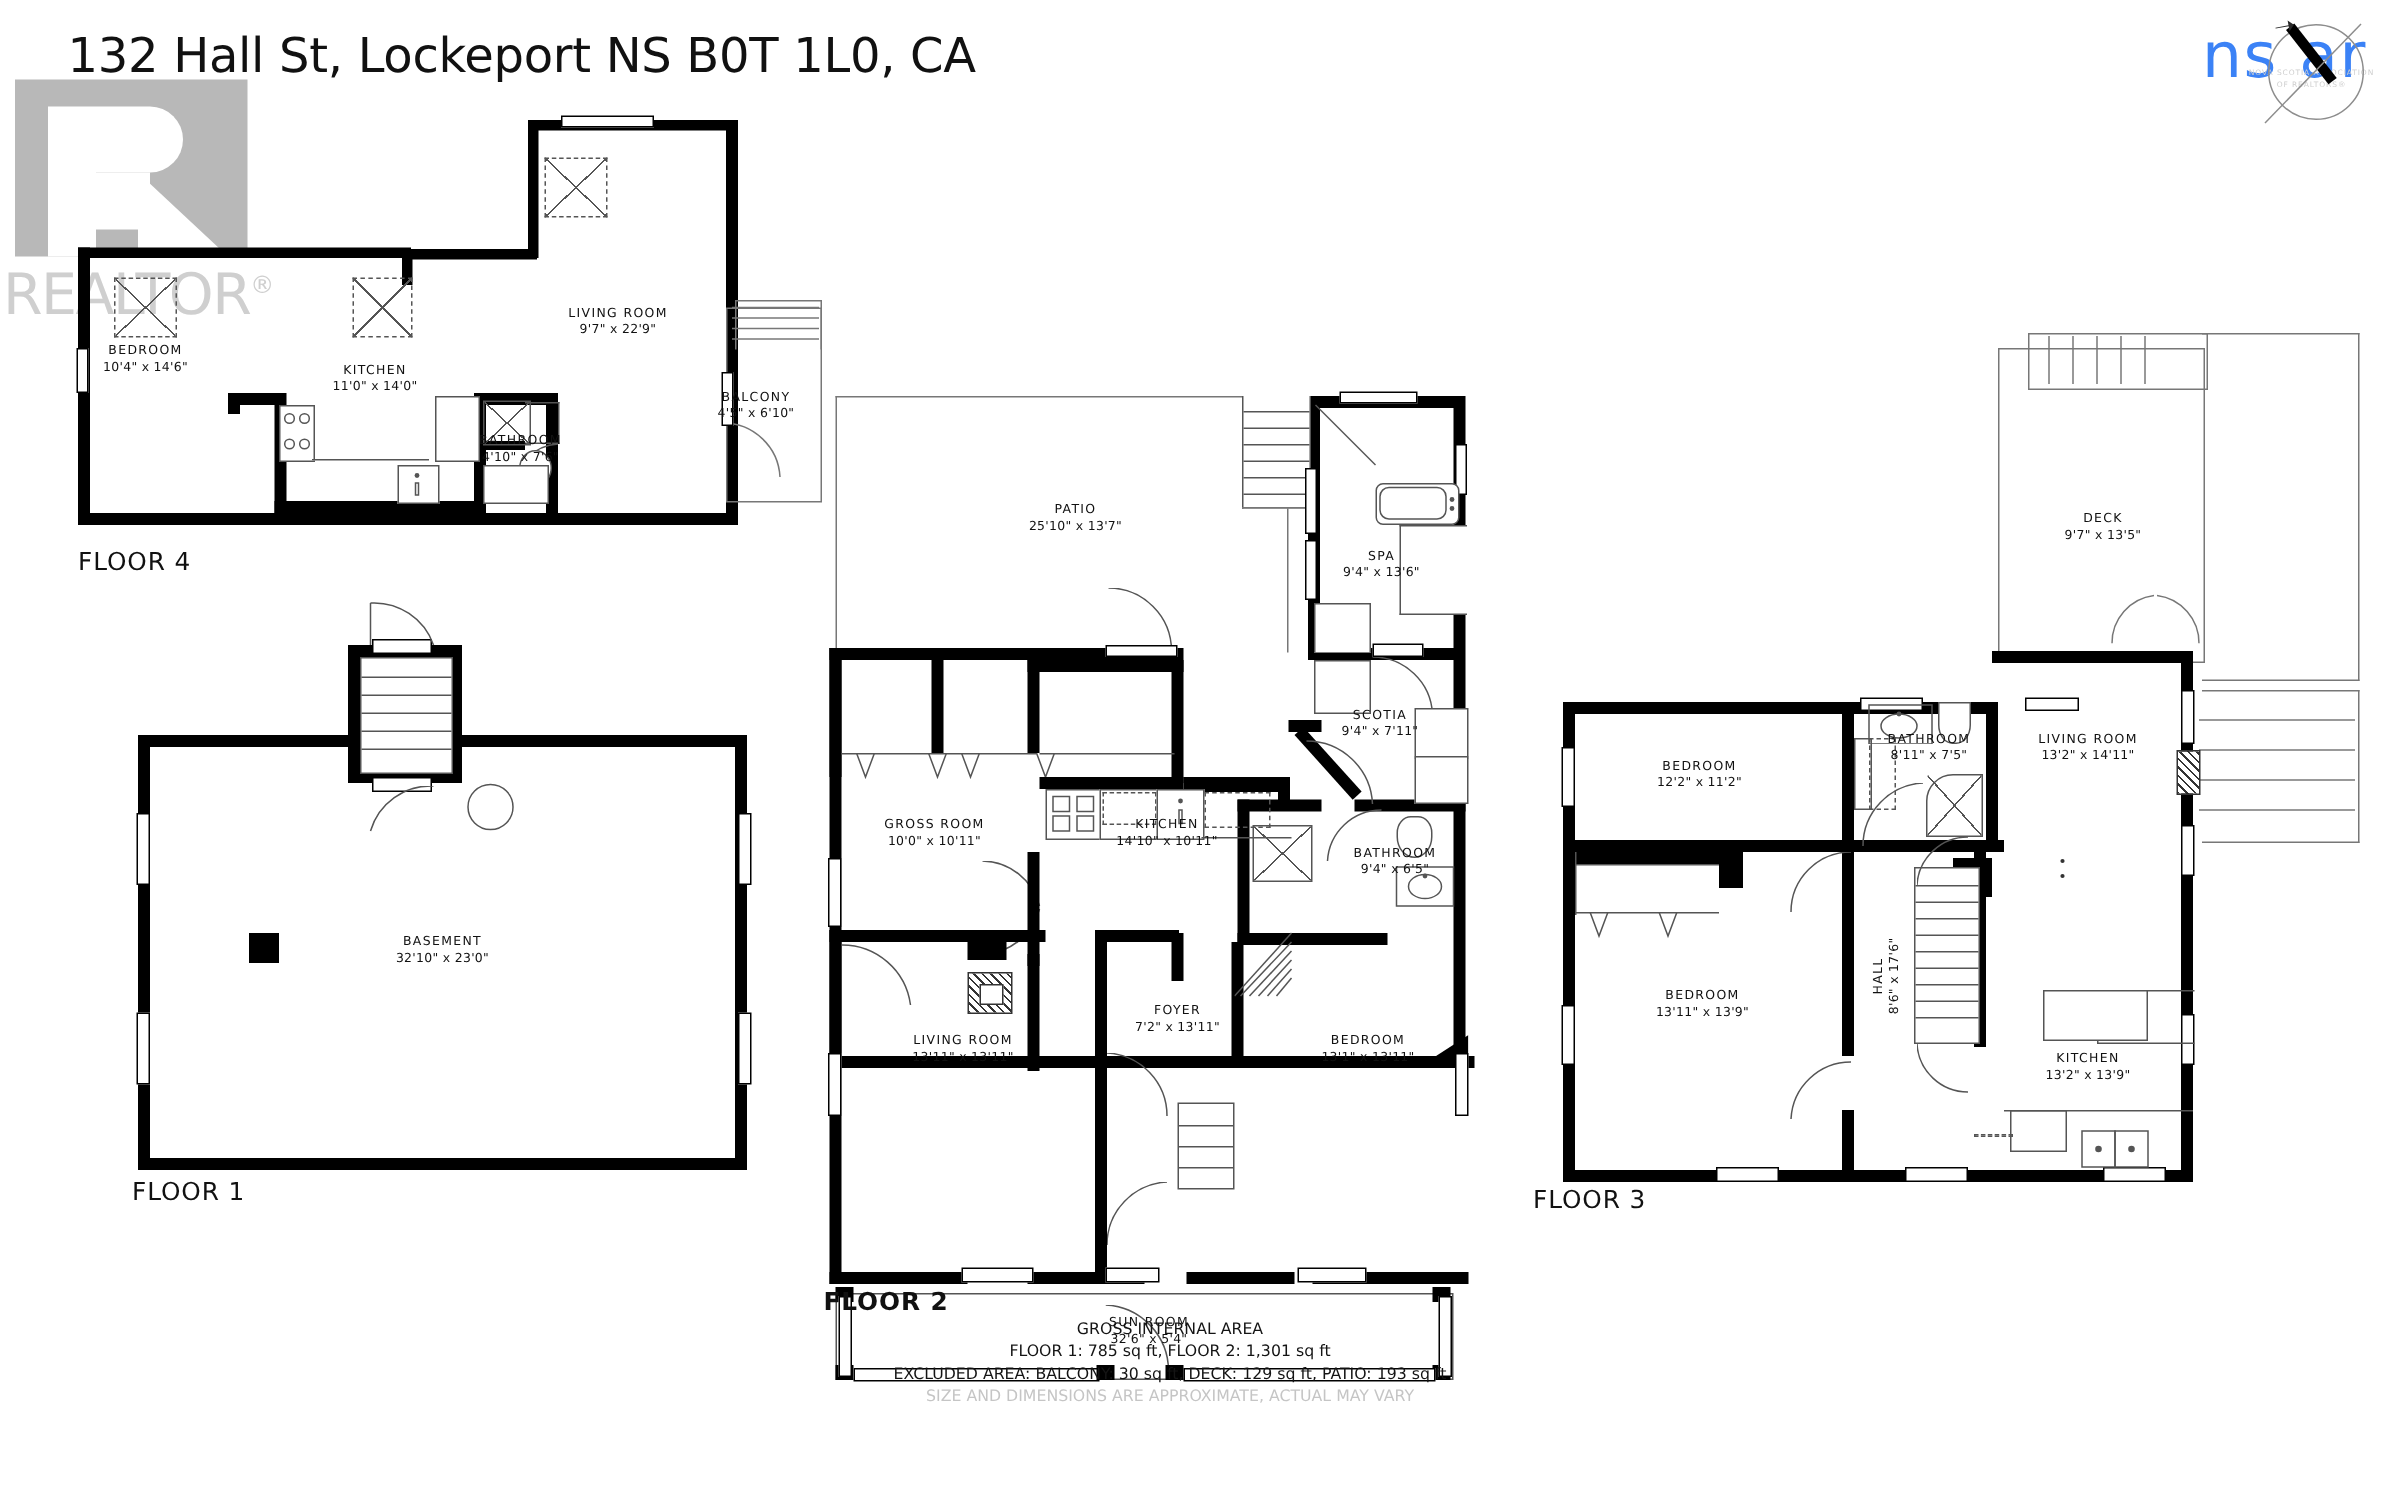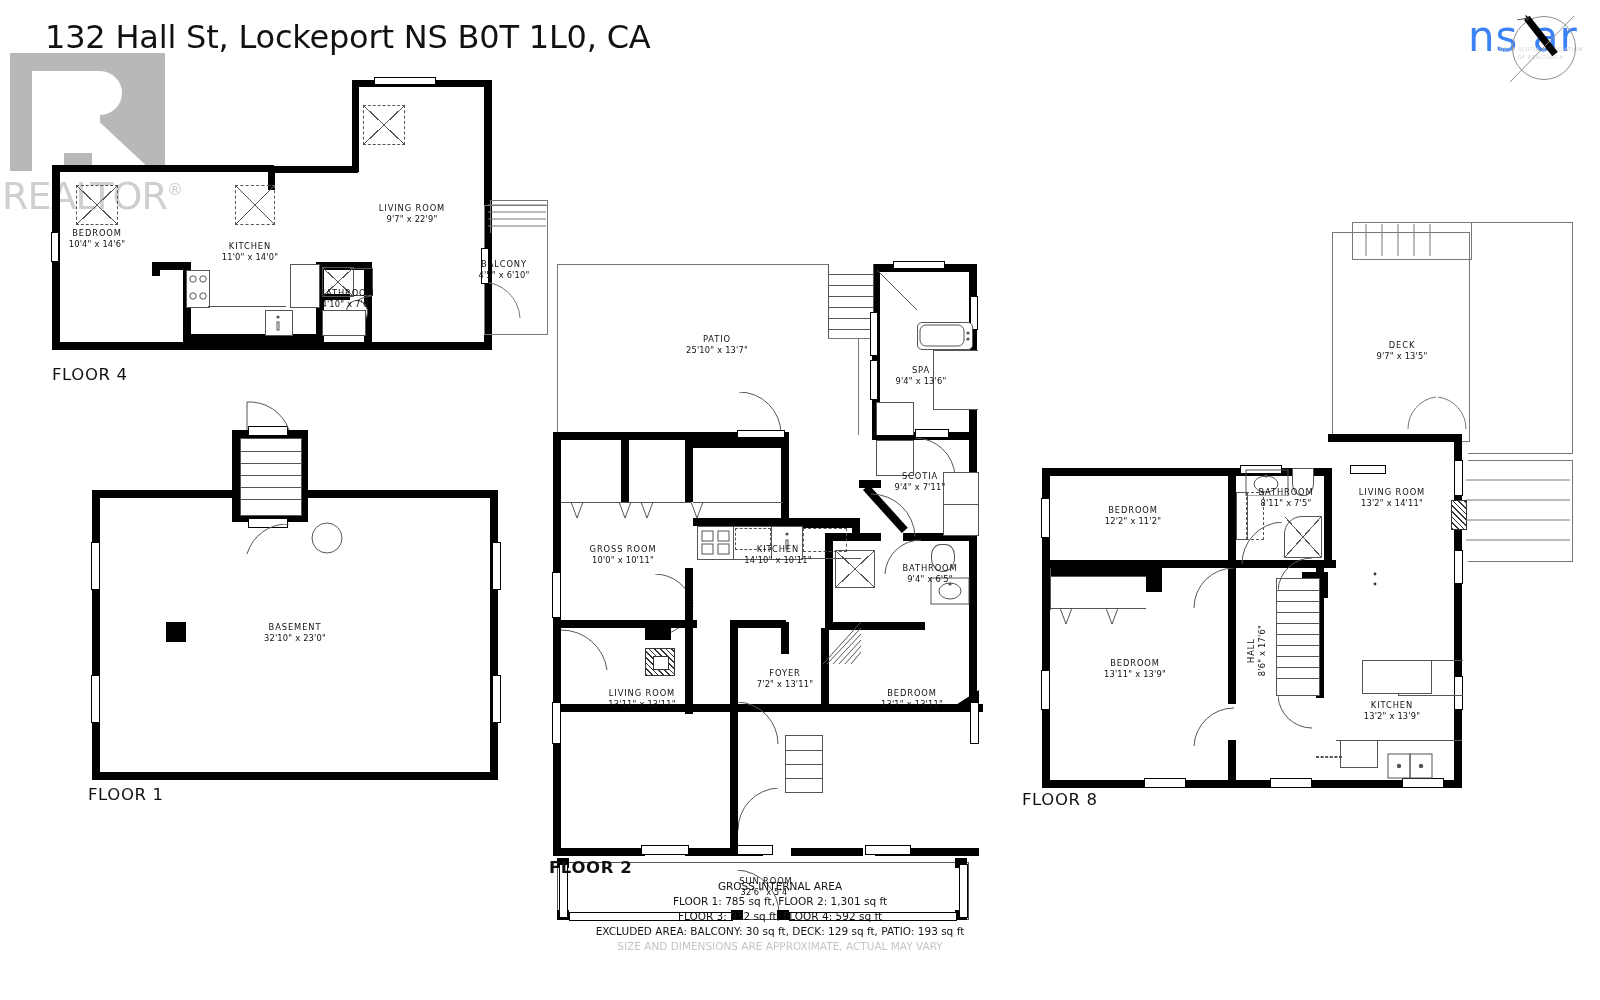--- a/index.html
+++ b/index.html
@@ -590,22 +590,21 @@
   </div>
   <div class="room-label rot" style="left:237px;top:430px;transform:translateX(-50%) rotate(-90deg);">
     <span class="nm">HALL</span>
       <span class="dim">8'6" x 17'6"</span>
   </div>
   <div class="room-label" style="left:372px;top:490px;">
     <span class="nm">KITCHEN</span>
       <span class="dim">13'2" x 13'9"</span>
   </div>
 
-  <div class="floor-tag" style="left:2px;top:580px;">FLOOR 8</div>
+  <div class="floor-tag" style="left:2px;top:580px;">FLOOR 3</div>
 </div>
 
 <div id="footer">
   <div>GROSS INTERNAL AREA</div>
   <div>FLOOR 1: 785 sq ft, FLOOR 2: 1,301 sq ft</div>
-  <div>FLOOR 3: 932 sq ft, FLOOR 4: 592 sq ft</div>
   <div>EXCLUDED AREA: BALCONY: 30 sq ft, DECK: 129 sq ft, PATIO: 193 sq ft</div>
   <div class="faint">SIZE AND DIMENSIONS ARE APPROXIMATE, ACTUAL MAY VARY</div>
 </div>
 
 </body></html>

